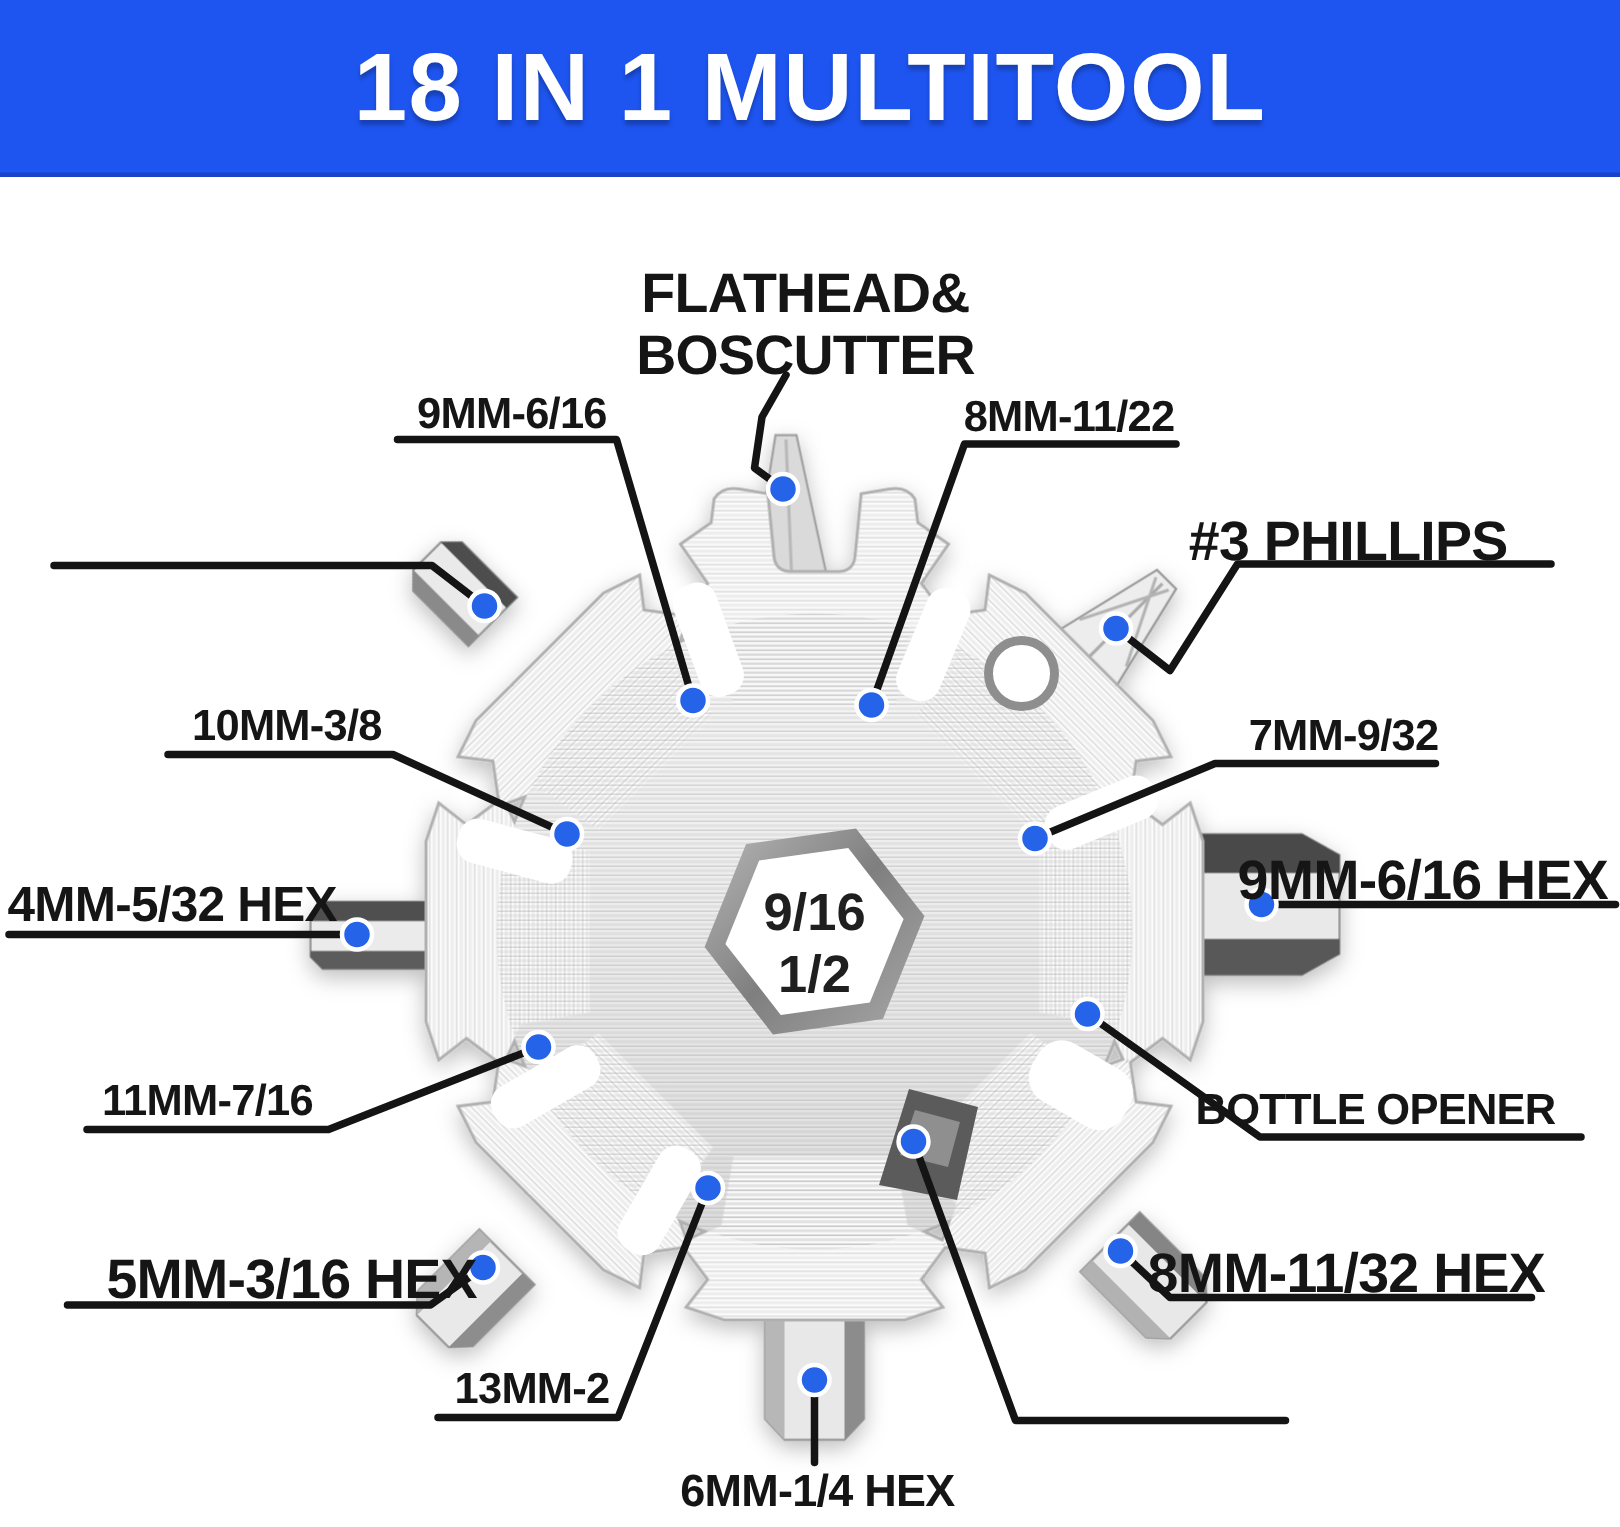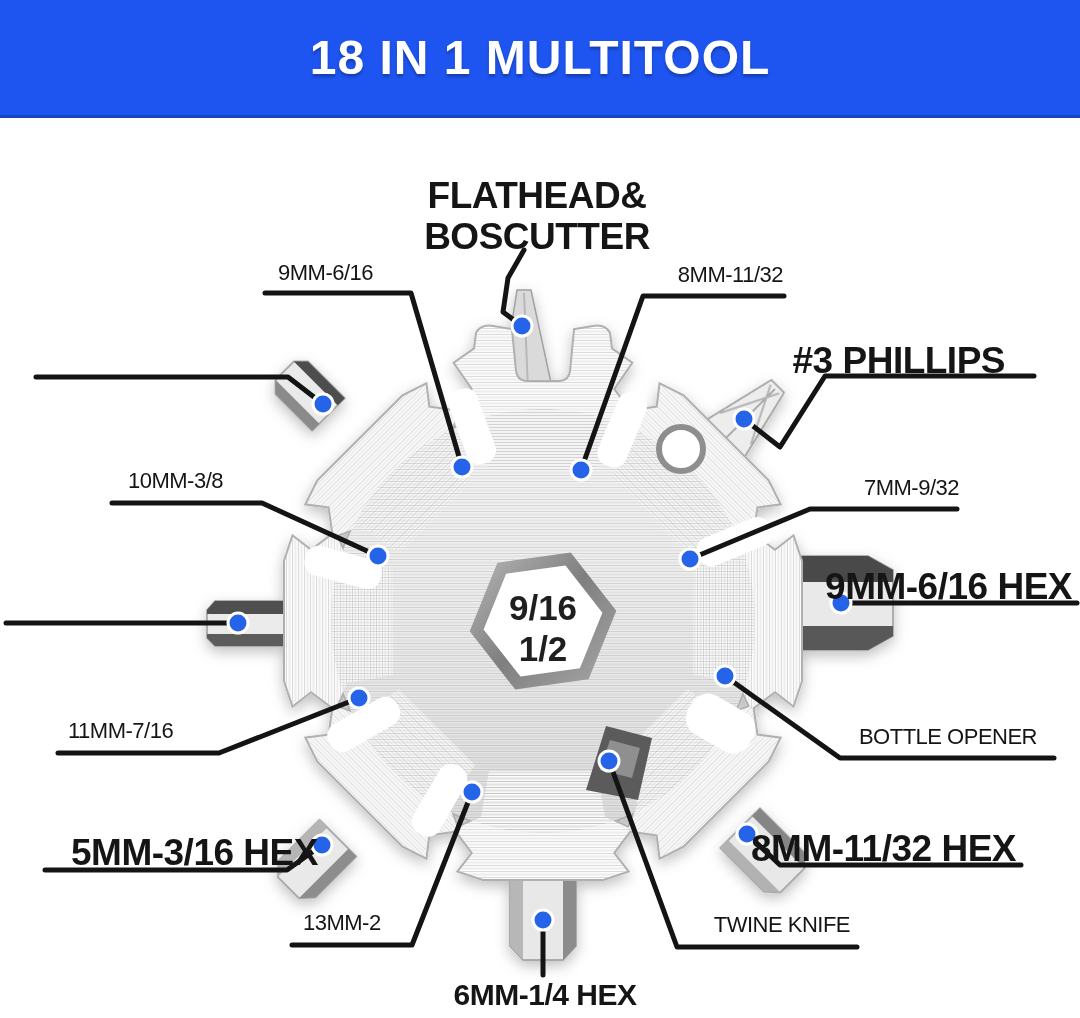--- a/index.html
+++ b/index.html
@@ -1,27 +1,27 @@
 <!DOCTYPE html>
 <html><head>
 <meta charset="utf-8">
 <style>
   html,body{margin:0;padding:0;background:#ffffff;}
   #stage{position:relative;width:1080px;height:1018px;overflow:hidden;background:#fff;
          font-family:"Liberation Sans", sans-serif;}
   
   #banner{position:absolute;left:0;top:0;width:1080px;height:115px;background:#1e55f0;
           border-bottom:3px solid #1843c8;display:flex;align-items:center;justify-content:center;}
-  #banner .title{color:#fff;font-size:48px;font-weight:700;letter-spacing:1px;
+  #banner .title{color:#fff;font-size:64px;font-weight:700;letter-spacing:1px;
                  text-shadow:0 3px 3px rgba(0,0,0,.25);white-space:nowrap;}
   
   #toolsvg{position:absolute;left:0;top:0;width:1080px;height:1018px;}
   .leaders polyline{fill:none;stroke-width:5;stroke-linecap:round;stroke-linejoin:round;}
   
-  .lab{position:absolute;color:#151515;font-size:22px;font-weight:400;letter-spacing:-0.5px;
+  .lab{position:absolute;color:#151515;font-size:29px;font-weight:700;letter-spacing:-0.5px;
        line-height:1.1;white-space:nowrap;}
   .lab.b{font-weight:700;font-size:37px;}
   .lab.center{text-align:center;}
   .lab.two{white-space:pre-line;text-align:center;}
   #lab-hex4mm{font-size:33px;}
   .ctr-mark{font-family:"Liberation Sans", sans-serif;}
 </style>
 </head>
 <body>
 
@@ -184,26 +184,26 @@
       <circle cx="747" cy="834" r="10"></circle>
       <circle cx="472" cy="792" r="10"></circle>
       <circle cx="609" cy="761" r="10"></circle>
       <circle cx="543" cy="920" r="10"></circle>
     </g>
   </svg>
 
   <div class="lab b two" style="left:387px;top:176px;width:300px;">FLATHEAD&amp;
 BOSCUTTER</div>
   <div class="lab" style="left:278px;top:261px;">9MM-6/16</div>
-  <div class="lab" style="right:297px;top:263px;">8MM-11/32</div>
+  <div class="lab" style="right:297px;top:263px;">8MM-11/22</div>
   <div class="lab b" style="right:75px;top:341px;">#3 PHILLIPS</div>
   <div class="lab" style="left:128px;top:469px;">10MM-3/8</div>
   <div class="lab" style="right:121px;top:476px;">7MM-9/32</div>
+  <div class="lab b" id="lab-hex4mm" style="left:5px;top:585px;">4MM-5/32 HEX</div>
   <div class="lab b" style="right:8px;top:567px;">9MM-6/16 HEX</div>
   <div class="lab" style="left:68px;top:719px;">11MM-7/16</div>
   <div class="lab" style="right:43px;top:725px;">BOTTLE OPENER</div>
   <div class="lab b" style="left:71px;top:833px;">5MM-3/16 HEX</div>
-  <div class="lab b" style="right:64px;top:829px;">8MM-11/32 HEX</div>
+  <div class="lab b" style="right:50px;top:829px;">8MM-11/32 HEX</div>
   <div class="lab" style="left:303px;top:911px;">13MM-2</div>
-  <div class="lab" style="right:230px;top:913px;">TWINE KNIFE</div>
   <div class="lab b center" style="left:400px;top:978px;width:290px;font-size:30px;">6MM-1/4 HEX</div>
 
 </div>
 
 </body></html>

